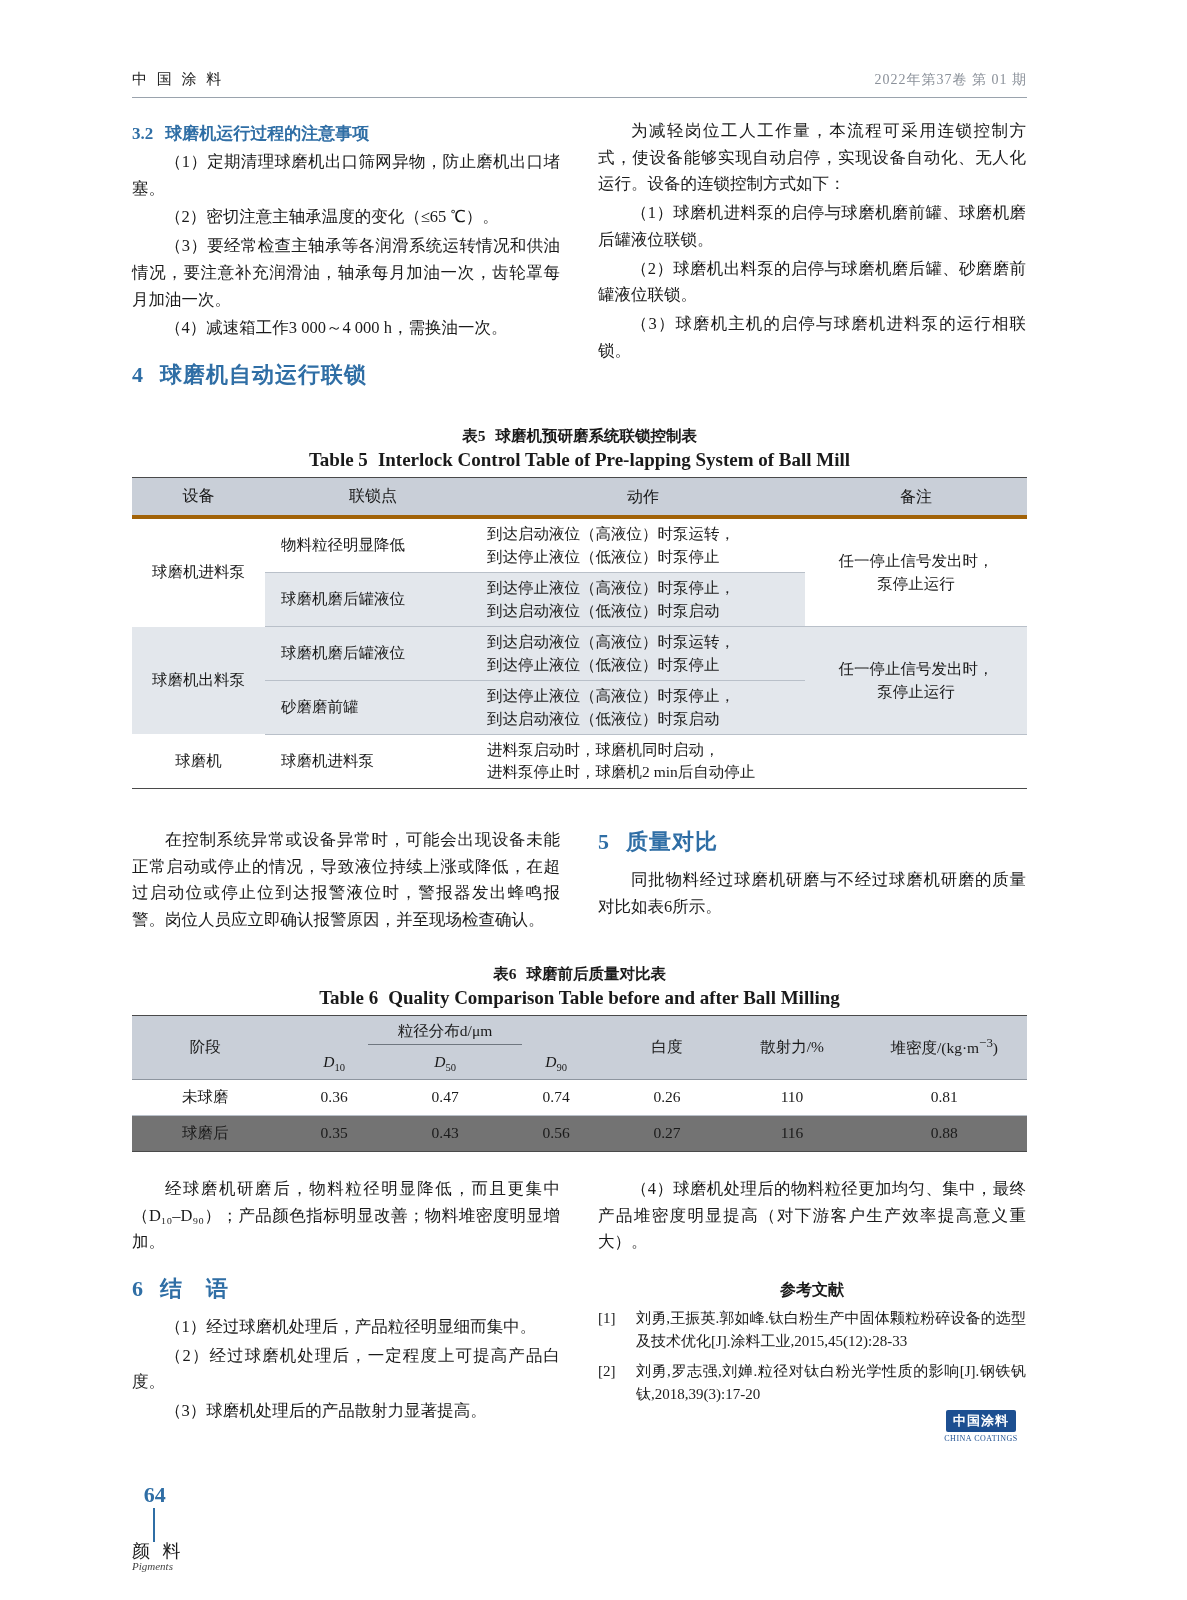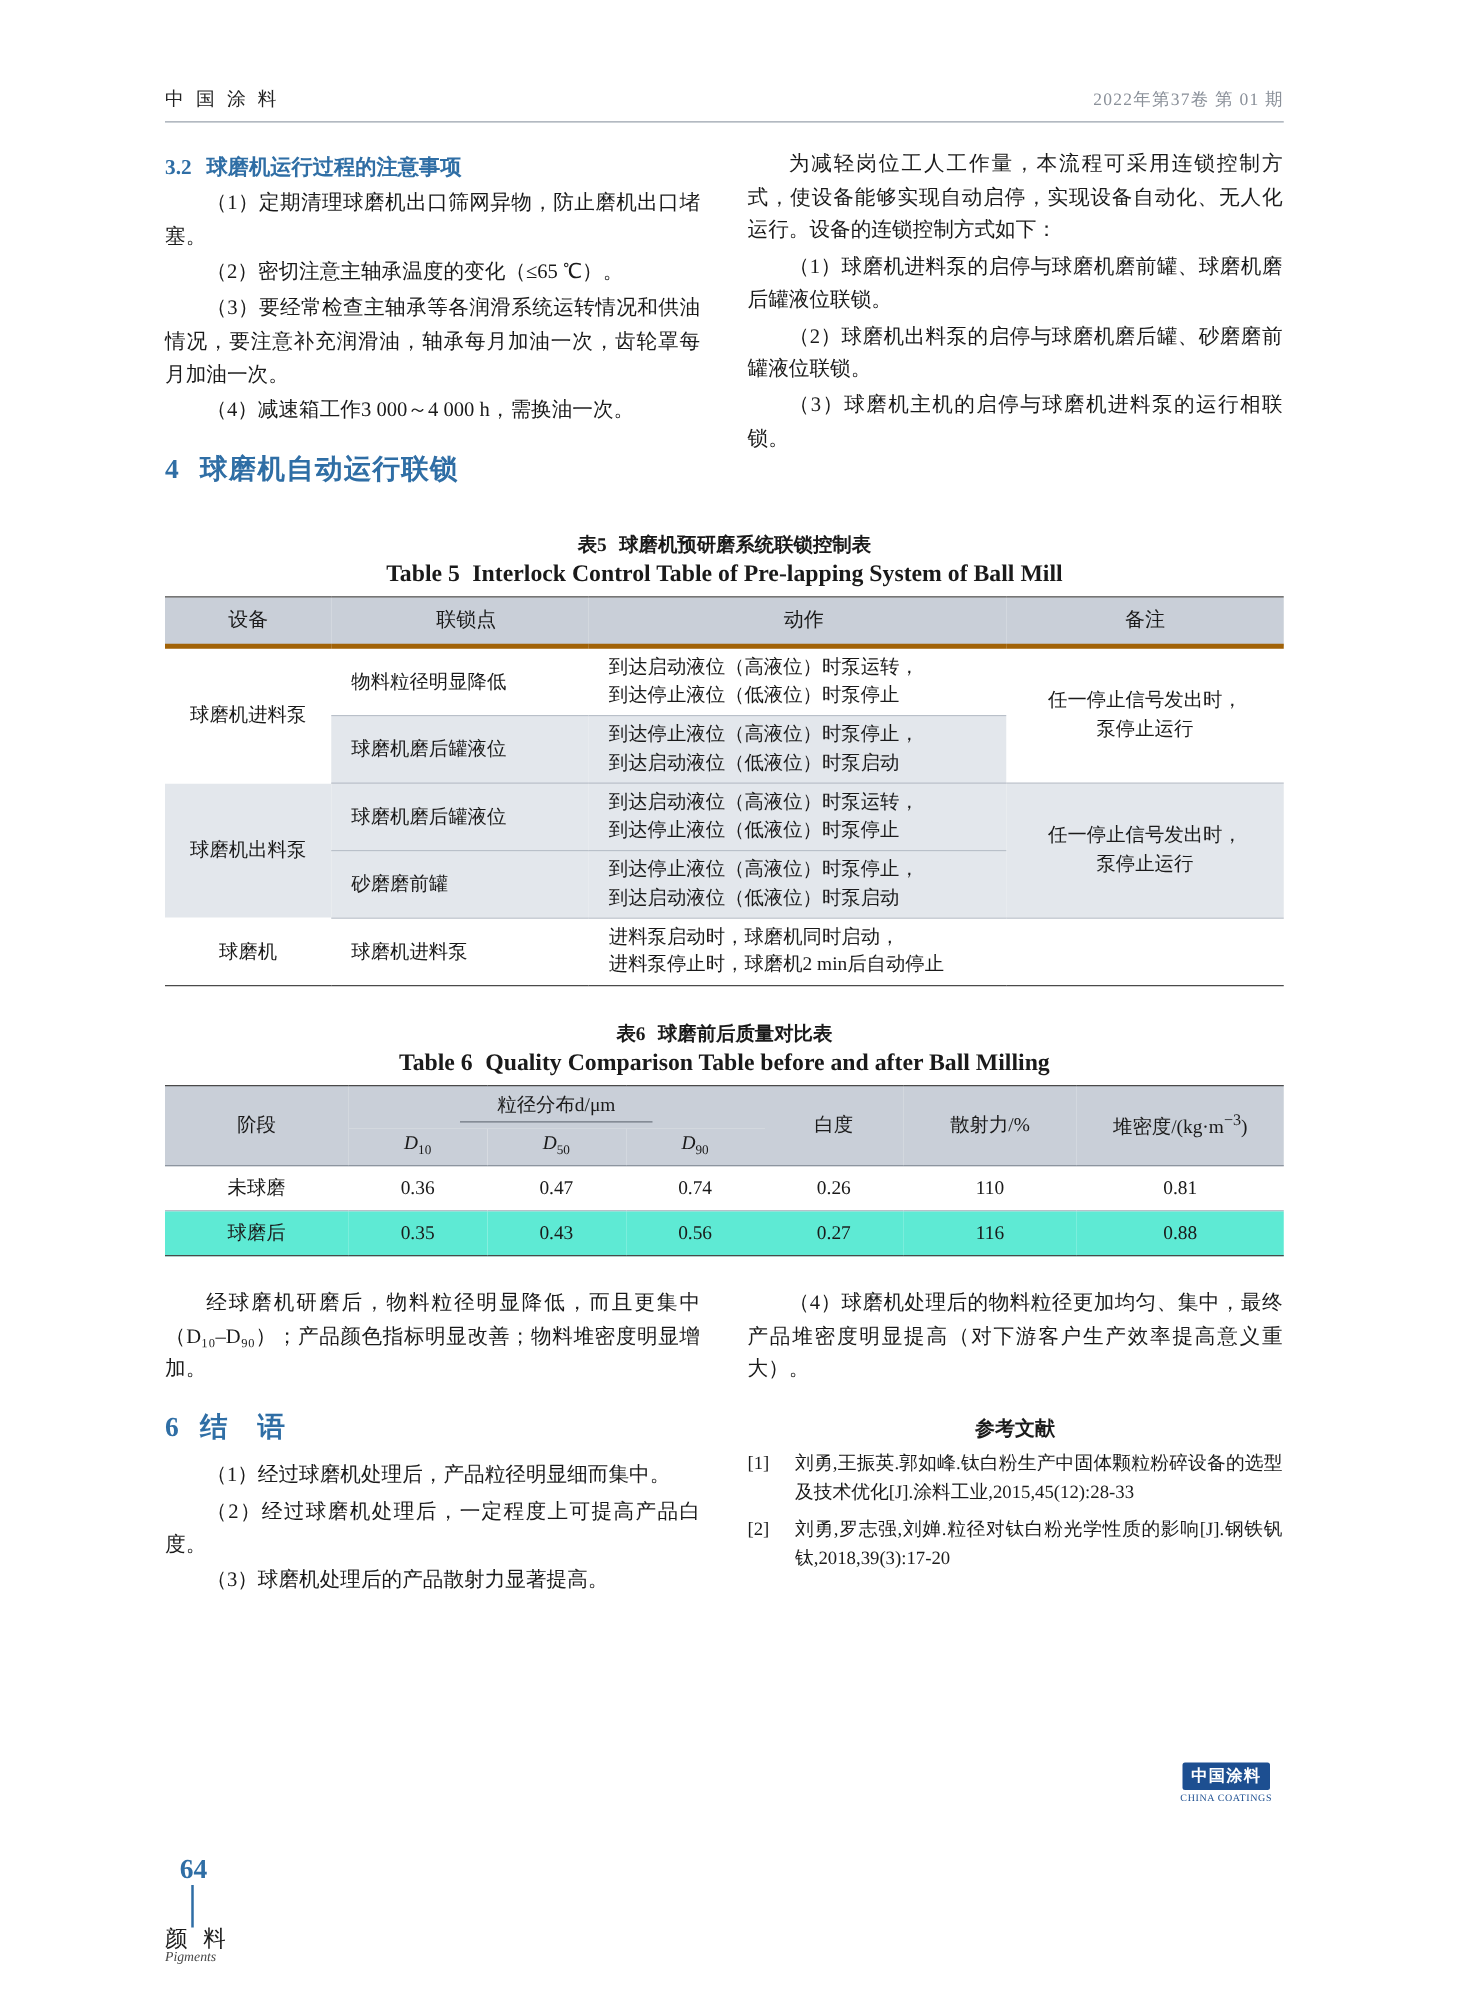--- a/index.html
+++ b/index.html
@@ -51,21 +51,21 @@
   .t5 .lastrow td{border-bottom:1.6px solid #4a4a4a;}
   .nb{border-bottom:none !important;}
 
   
   .t6{width:895px;font-size:15.5px;}
   .t6 .hdr-top td{background:#c9cfd8;text-align:center;padding:5px 4px;
      border-top:1.6px solid #4a4a4a;}
   .t6 .hdr-bot td{background:#c9cfd8;text-align:center;padding:3px 4px 6px 4px;
      border-bottom:1px solid #8d959f;}
   .t6 td.body{text-align:center;border-bottom:1px solid #b9c0c9;padding:7px 4px;}
-  .t6 tr.alt td.body{background:#5eead4;}
+  .t6 tr.alt td.body{background:#737373;}
   .t6 tr.last td.body{border-bottom:1.6px solid #4a4a4a;}
   .uline{border-bottom:1px solid #6f7780;display:inline-block;
          padding:0 30px 2px 30px;}
 
   
   .ref-title{text-align:center;font-weight:bold;font-size:16px;margin:6px 0 6px 0;}
   .ref{display:flex;font-size:15px;line-height:1.55;margin-bottom:6px;}
   .ref .rn{width:38px;flex:none;}
   .ref .rt{flex:1;text-align:justify;}
 
@@ -183,20 +183,31 @@
           <td class="c3">
             <span>进料泵启动时，球磨机同时启动，</span><br>
             <span>进料泵停止时，球磨机2 min后自动停止</span>
           </td>
           <td class="c4"></td>
         </tr>
       </tbody>
     </table>
   </div>
 
+  <div class="cols" style="margin-top:38px;">
+    <div class="col">
+      <p class="ind">在控制系统异常或设备异常时，可能会出现设备未能正常启动或停止的情况，导致液位持续上涨或降低，在超过启动位或停止位到达报警液位时，警报器发出蜂鸣报警。岗位人员应立即确认报警原因，并至现场检查确认。</p>
+    </div>
+    <div class="col">
+      <div class="h2" style="margin-top:0;">
+        <span class="num">5</span><span>质量对比</span>
+      </div>
+      <p class="ind">同批物料经过球磨机研磨与不经过球磨机研磨的质量对比如表6所示。</p>
+    </div>
+  </div>
 
   <div class="tbl-wrap" style="margin-top:28px;">
     <div class="tbl-title">
       <span class="t-num">表6</span><span>球磨前后质量对比表</span>
     </div>
     <div class="tbl-title-en">
       <span class="t-num">Table 6</span><span>Quality Comparison Table before and after Ball Milling</span>
     </div>
 
     <table class="t6">

